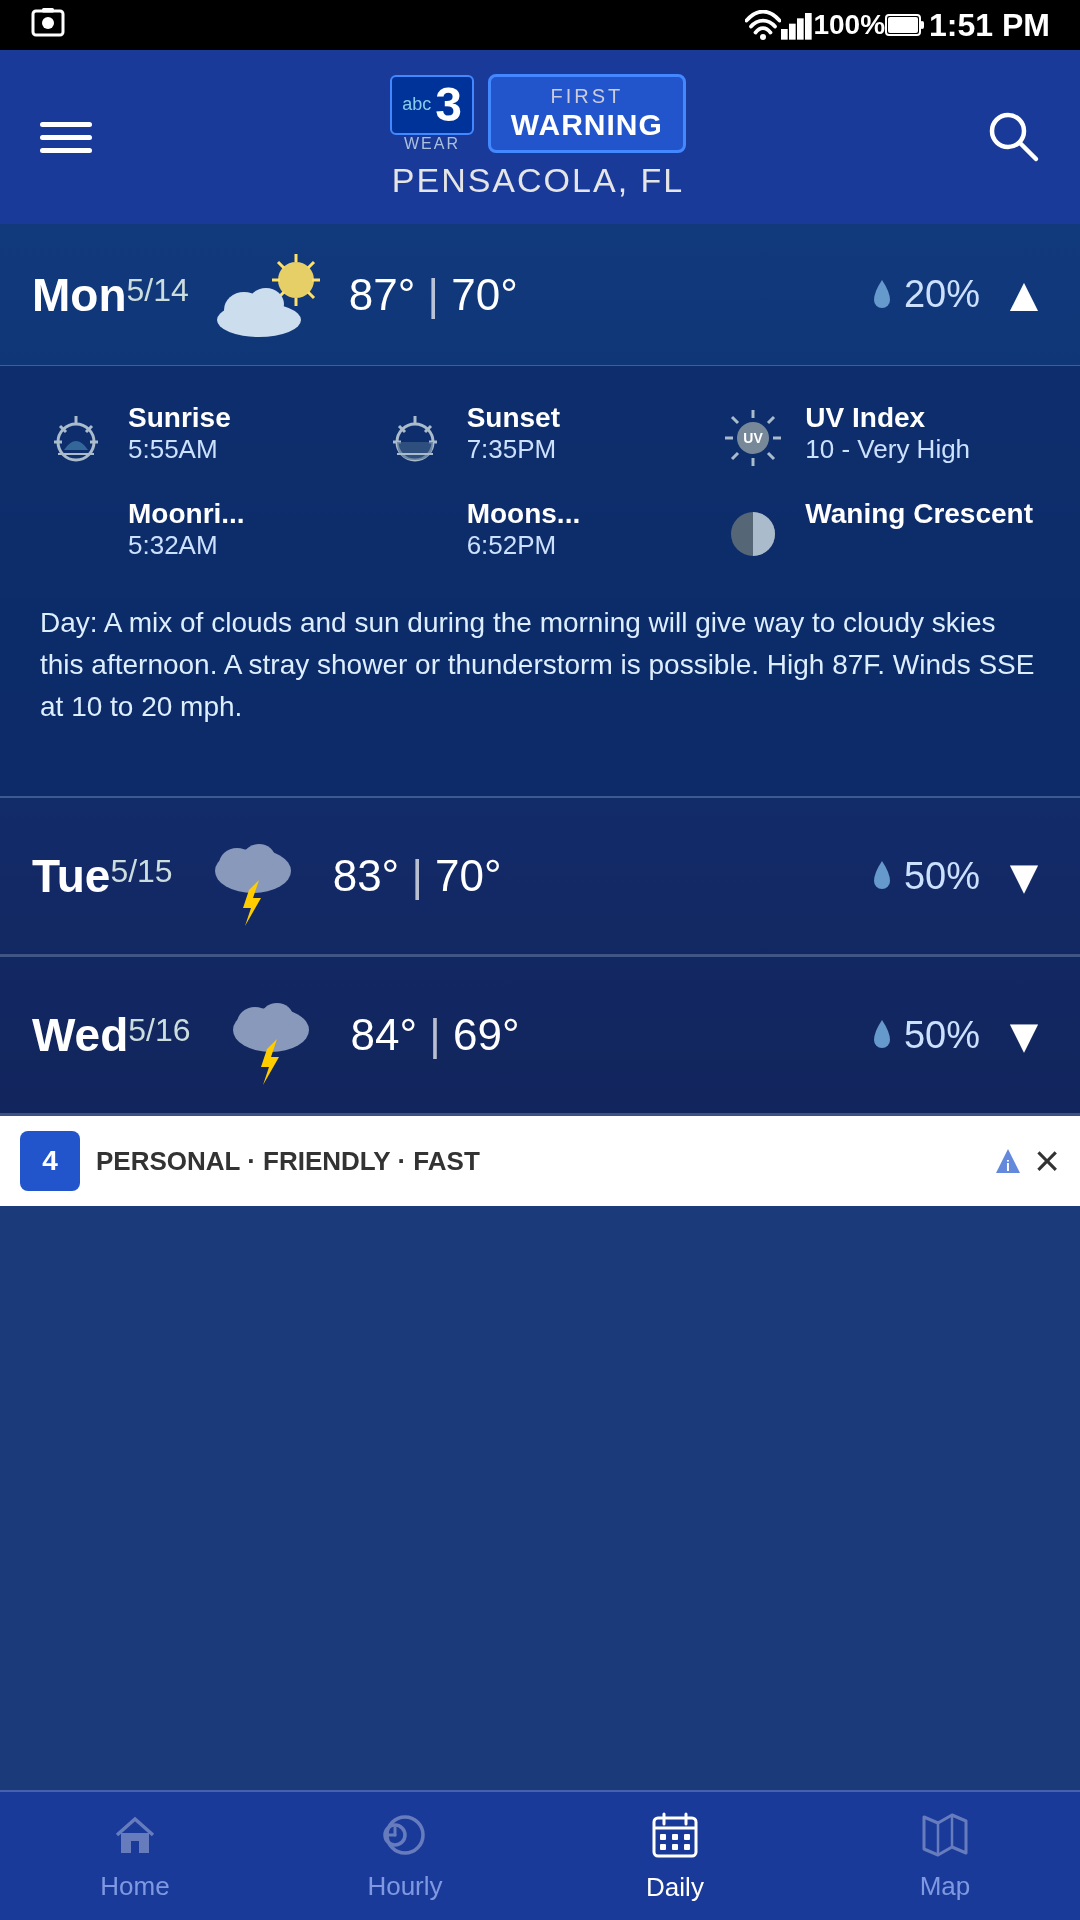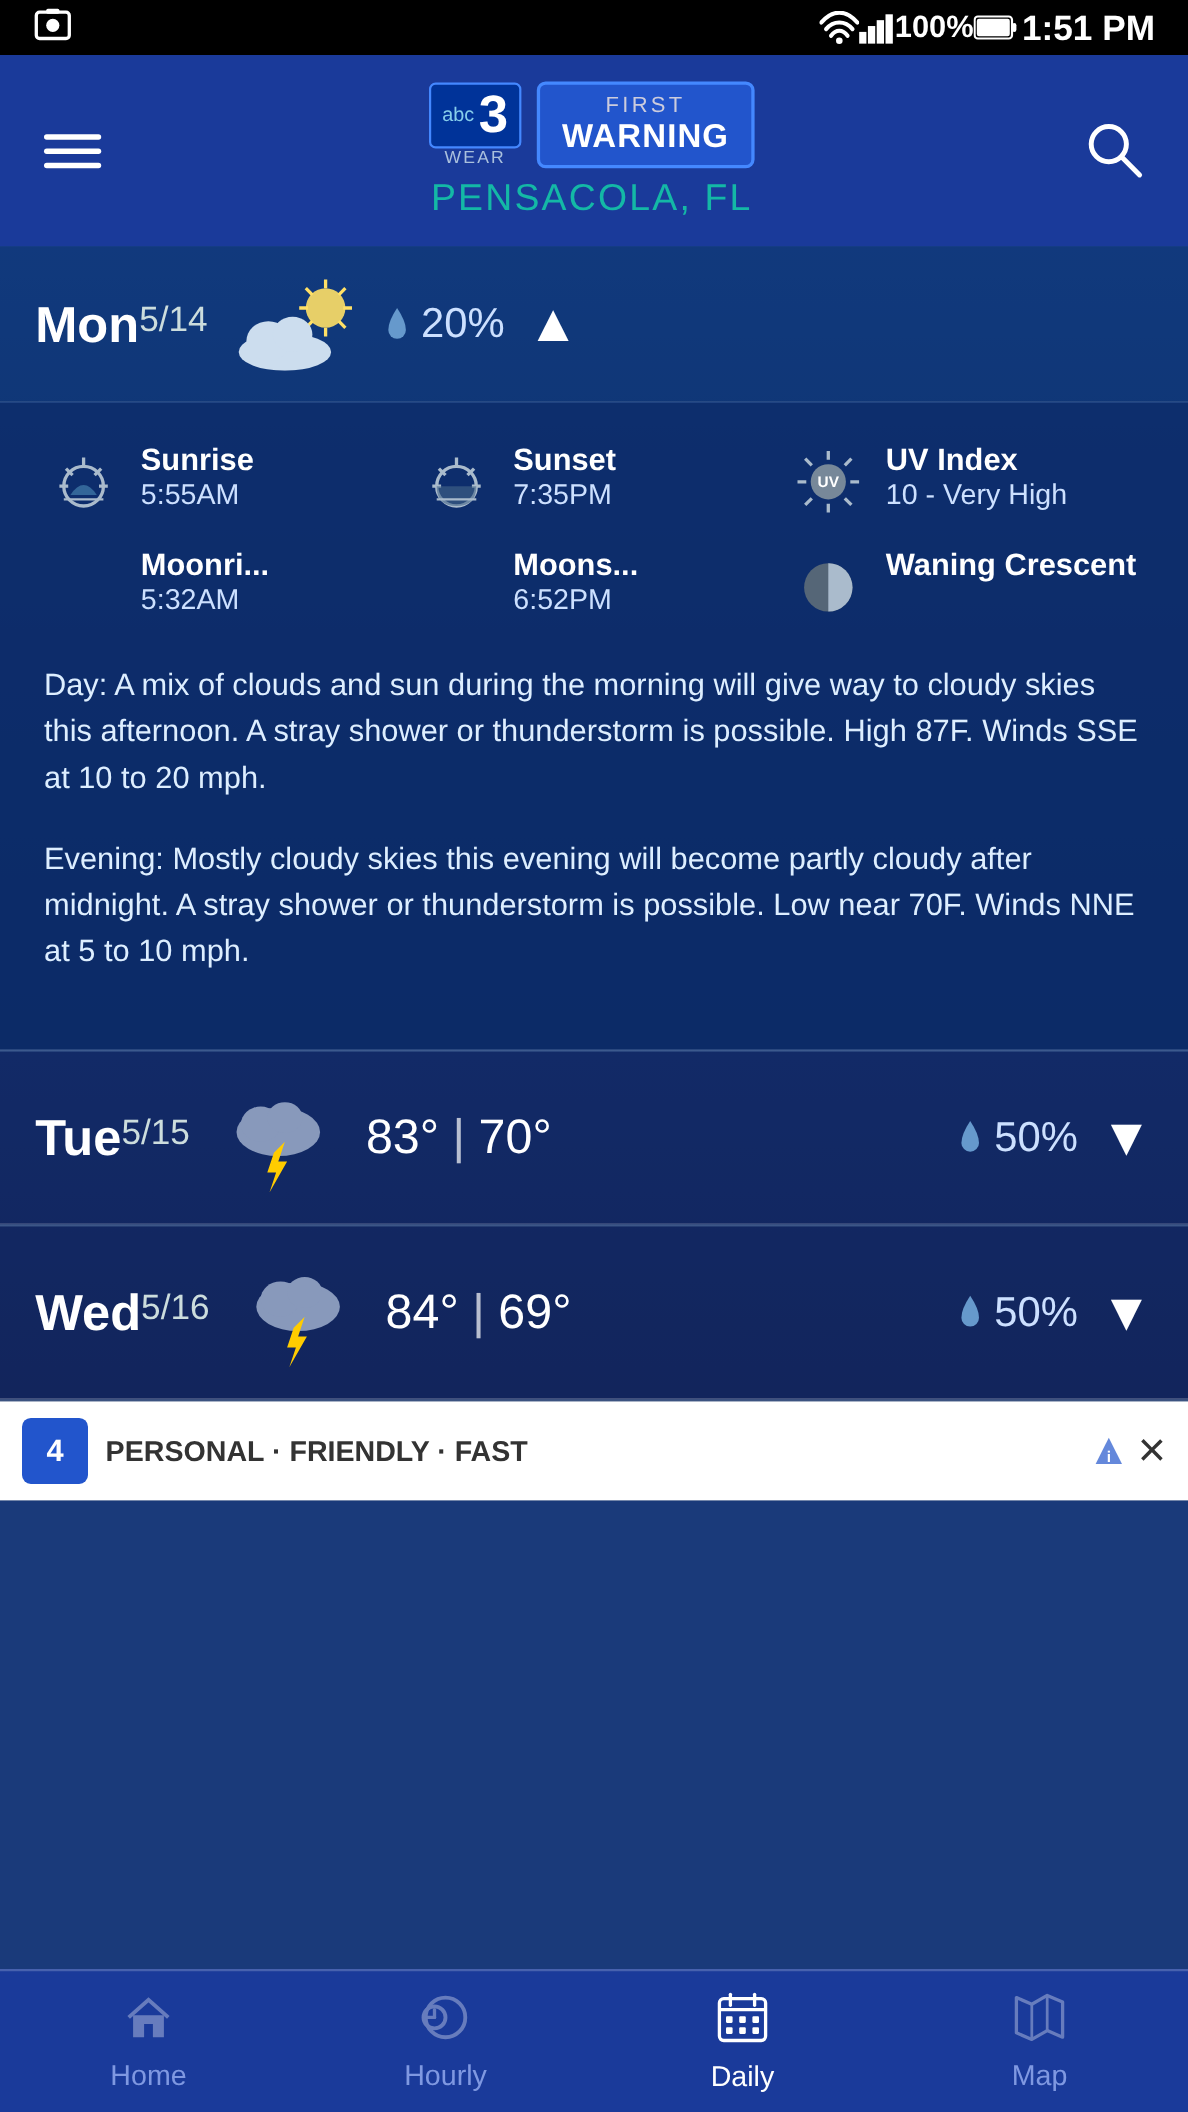--- a/index.html
+++ b/index.html
@@ -62,21 +62,21 @@
     .logo-container {
       display: flex;
       align-items: center;
       gap: 8px;
     }
     .city-name {
       font-size: 34px;
       font-weight: 300;
       letter-spacing: 2px;
       margin-top: 8px;
-      color: #14b8a6;
+      color: #e5e5e5;
     }
     .search-icon-btn {
       cursor: pointer;
     }
 
     
     .weather-bg {
       background: linear-gradient(180deg, #2255aa 0%, #1a4488 40%, #1a3366 100%);
       position: relative;
     }
@@ -328,20 +328,23 @@
           <line x1="60" y1="10" x2="54" y2="16" stroke="#ffe066" stroke-width="3"></line>
           <line x1="30" y1="40" x2="24" y2="46" stroke="#ffe066" stroke-width="3"></line>
         </svg>
 
         <svg style="position:absolute;bottom:0;left:0;width:90px;height:55px;" viewBox="0 0 90 55">
           <ellipse cx="45" cy="38" rx="42" ry="17" fill="#ccddee"></ellipse>
           <ellipse cx="30" cy="28" rx="20" ry="18" fill="#ccddee"></ellipse>
           <ellipse cx="52" cy="22" rx="18" ry="16" fill="#ccddee"></ellipse>
         </svg>
       </div>
+    </div>
+    <div class="temps">
+      <span>87°</span> <span style="opacity:0.7;">|</span> <span>70°</span>
     </div>
     <div class="precip">
       <svg width="24" height="34" viewBox="0 0 24 34">
           <path d="M12 2 Q20 14 20 22 A8 8 0 0 1 4 22 Q4 14 12 2Z" fill="#6699cc"></path>
         </svg>
       <span>20%</span>
     </div>
     <div class="chevron">▲</div>
   </div>
 
@@ -443,21 +446,20 @@
         </div>
         <div class="detail-text">
           <span class="detail-label">Waning Crescent</span>
         </div>
       </div>
 
     </div>
 
     <div class="forecast-text">
       <p>Day: A mix of clouds and sun during the morning will give way to cloudy skies this afternoon. A stray shower or thunderstorm is possible. High 87F. Winds SSE at 10 to 20 mph.</p>
-      <p>Evening: Mostly cloudy skies this evening will become partly cloudy after midnight. A stray shower or thunderstorm is possible. Low near 70F. Winds NNE at 5 to 10 mph.</p>
     </div>
   </div>
 
   <div class="divider"></div>
 
   <div class="day-row">
     <div class="day-label">
       <span class="day-name">Tue</span>
       <span class="day-date">5/15</span>
     </div>

